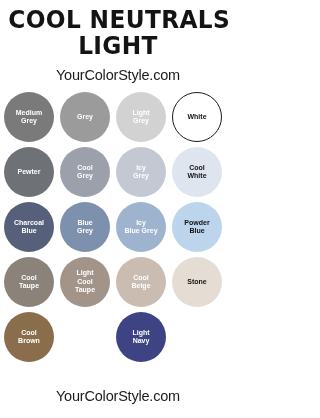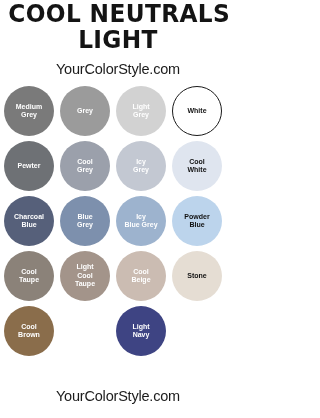--- a/index.html
+++ b/index.html
@@ -19,21 +19,21 @@
     height: 418px;
     position: relative;
     box-sizing: border-box;
     display: flex;
     flex-direction: column;
     align-items: center;
   }
   .title-block {
     width: 100%;
     text-align: center;
-    padding-top: 1px;
+    padding-top: 7px;
   }
   .title-line {
     font-family: "DejaVu Sans", sans-serif;
     font-weight: bold;
     font-size: 25px;
     line-height: 26px;
     letter-spacing: 0.4px;
     color: #141414;
     transform: scaleX(0.93);
     transform-origin: center;

